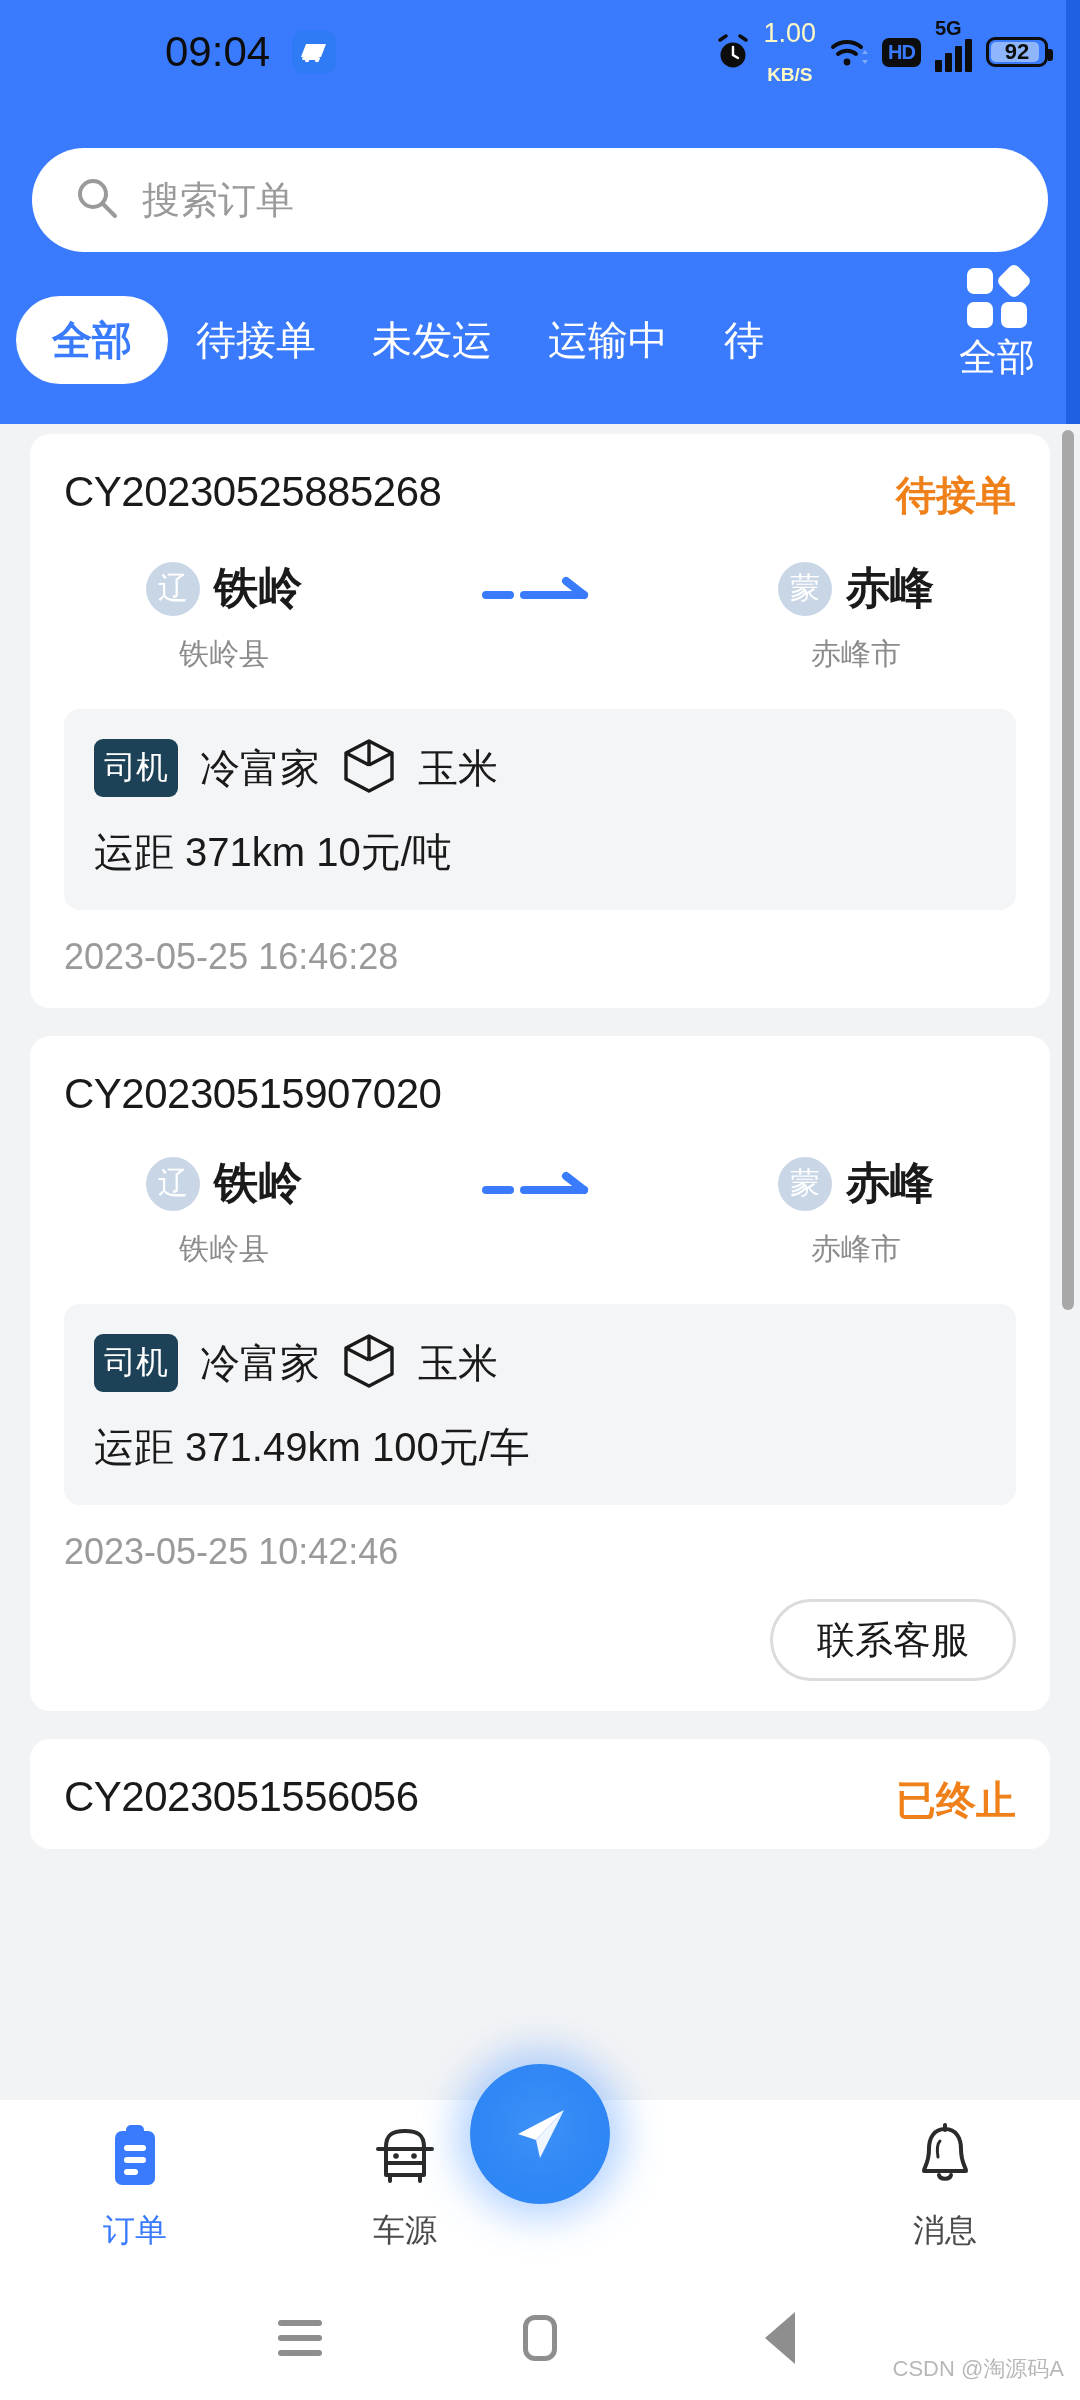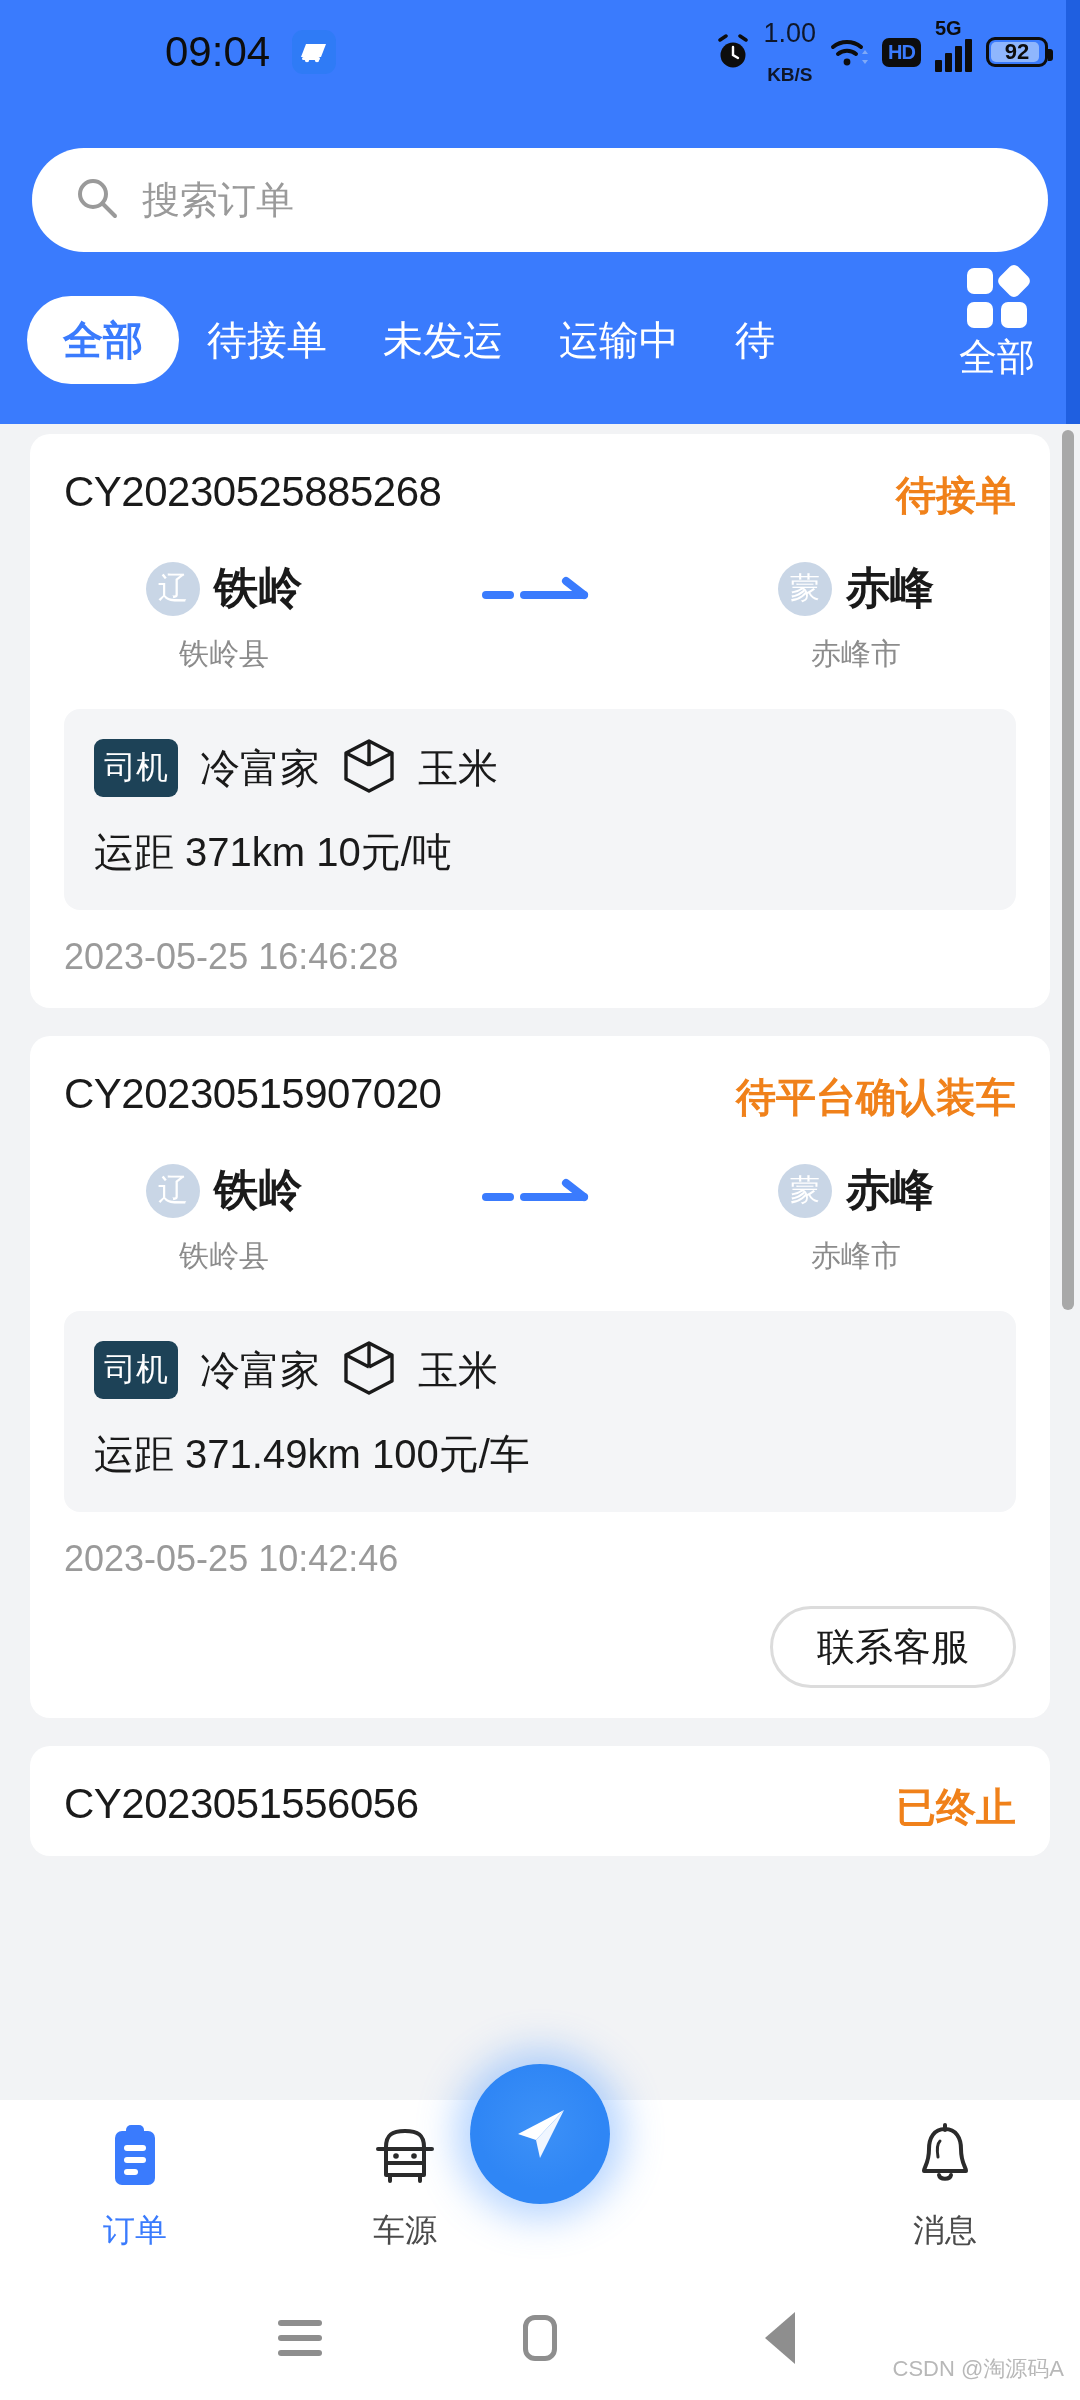--- a/index.html
+++ b/index.html
@@ -22,21 +22,21 @@
     position: relative; height: 104px;
     display: flex; align-items: center;
   }
   .sb-left { position: absolute; left: 165px; display: flex; align-items: center; gap: 22px; }
   .sb-time { font-size: 42px; color: #0d0d0d; letter-spacing: 0px; font-weight: 400; }
   .sb-appicon {
     width: 44px; height: 44px; border-radius: 11px; background: #2f7bf6;
     display: flex; align-items: center; justify-content: center;
   }
   .sb-right { position: absolute; right: 32px; display: flex; align-items: center; gap: 14px; }
-  .sb-kbs { display: flex; flex-direction: column; align-items: center; line-height: 1; color: #0f172a; }
+  .sb-kbs { display: flex; flex-direction: column; align-items: center; line-height: 1; color: #fef9c3; }
   .sb-kbs .n { font-size: 27px; font-weight: 500;}
   .sb-kbs .u { font-size: 19px; font-weight: 600; margin-top: 18px; }
   .hd-badge {
     background: #0d0d0d; color: #3a7bfd; font-size: 20px; font-weight: 700;
     border-radius: 7px; padding: 3px 6px; letter-spacing: -1px;
   }
   .sig { display: flex; align-items: flex-end; position: relative; }
   .sig .g5 { position: absolute; top: -16px; left: 0; font-size: 20px; font-weight: 700; color: #0d0d0d; }
   .sig .bars { display: flex; align-items: flex-end; gap: 3px; margin-top: 6px; }
   .sig .bars i { display: block; width: 7px; background: #0d0d0d; border-radius: 1px; }
@@ -65,21 +65,21 @@
   .search-ph { font-size: 38px; color: #9a9a9a; flex: 1; }
   .search-btn {
     background: #3a7bfd; color: #fff; font-size: 36px; border-radius: 46px;
     height: 78px; padding: 0 42px; display: flex; align-items: center; justify-content: center;
     border: none;
   }
 
   
   .tabs {
     position: absolute; top: 280px; left: 0; width: 1080px; height: 120px;
-    display: flex; align-items: center; padding-left: 27px; gap: 0;
+    display: flex; align-items: center; padding-left: 16px; gap: 0;
   }
   .tab {
     font-size: 40px; color: #ffffff; white-space: nowrap; padding: 0 28px;
     display: flex; align-items: center; height: 88px;
   }
   .tab.active {
     background: #ffffff; color: #3a7bfd; border-radius: 44px; padding: 0 36px;
     font-weight: 700;
   }
   .tab-clip { overflow: hidden; flex: 1; display: flex; align-items: center; }
@@ -319,21 +319,20 @@
           <div class="cargo">玉米</div>
         </div>
         <div class="detail-row2">运距 371km  10元/吨</div>
       </div>
       <div class="ts">2023-05-25 16:46:28</div>
     </div>
 
     <div class="card">
       <div class="card-top">
         <div class="order-no">CY20230515907020</div>
-        <div class="status">待平台确认装车</div>
       </div>
       <div class="route">
         <div class="route-end left">
           <div class="route-city">
             <div class="prov">辽</div>
             <div class="city">铁岭</div>
           </div>
           <div class="sub">铁岭县</div>
         </div>
         <div class="route-mid">

